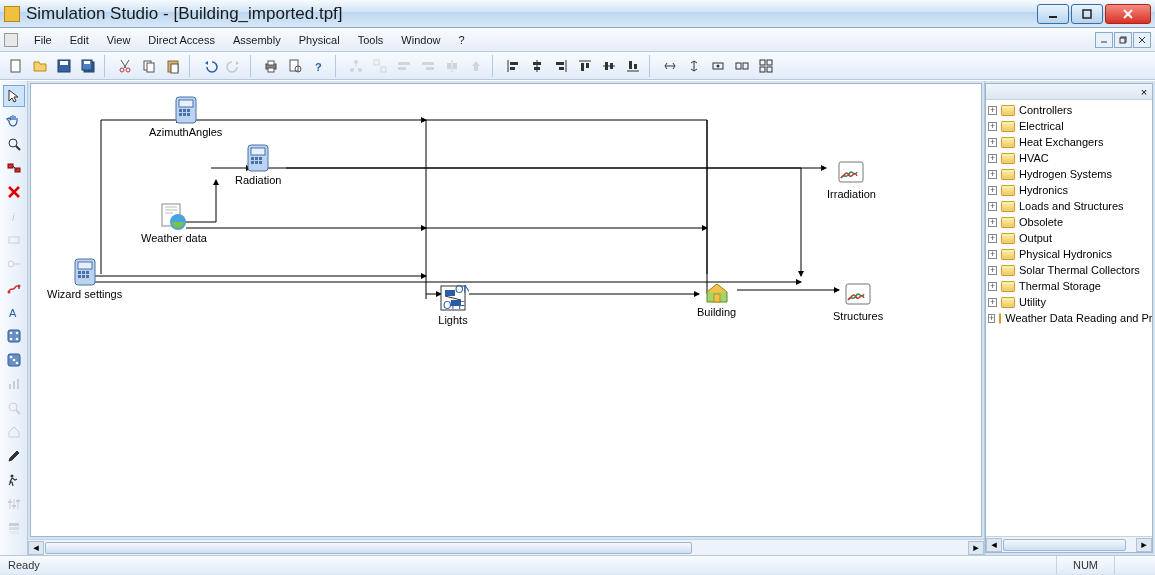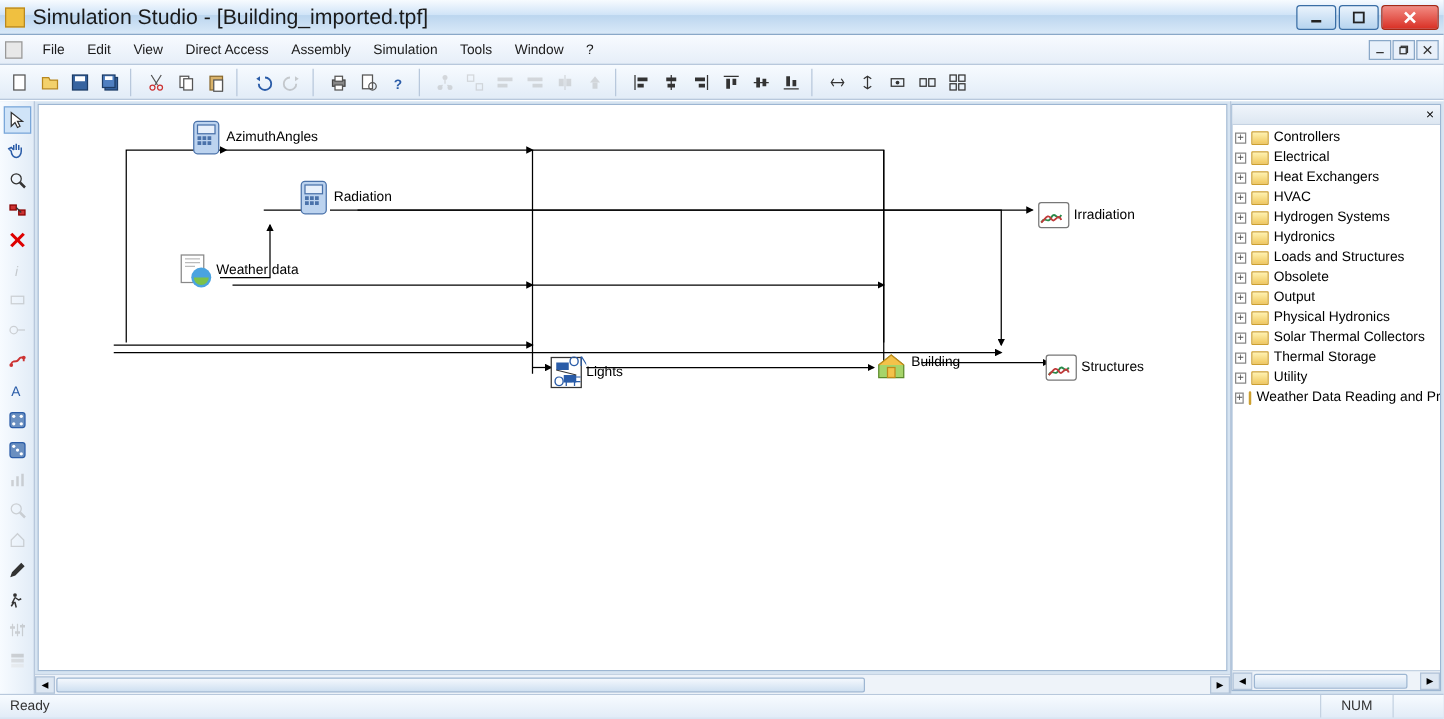--- a/index.html
+++ b/index.html
@@ -34,21 +34,21 @@
 
 .vtoolbar{width:28px;background:linear-gradient(90deg,#f7fbff,#e2ecf7);border-right:1px solid #b8c8dc;display:flex;flex-direction:column;align-items:center;padding-top:4px;gap:2px;}
 .vbtn{width:22px;height:22px;display:flex;align-items:center;justify-content:center;border:1px solid transparent;}
 .vbtn.sel{border:1px solid #7aa7d9;background:#d0e4f8;}
 .vbtn svg{width:16px;height:16px;}
 .vbtn.dis{opacity:.4;}
 
 
 .canvas-wrap{flex:1;display:flex;flex-direction:column;border-right:1px solid #b8c8dc;}
 .canvas{flex:1;background:#fff;position:relative;border:1px solid #9db6d2;margin:2px;overflow:hidden;}
-.node{position:absolute;display:flex;flex-direction:row;align-items:center;}
+.node{position:absolute;display:flex;flex-direction:column;align-items:center;}
 .node .icon{width:32px;height:32px;}
 .node .lbl{color:#000;margin-top:0;}
 svg.conn{position:absolute;top:0;left:0;width:100%;height:100%;pointer-events:none;}
 
 
 .hscroll{height:16px;background:#eef3f9;border-top:1px solid #c4d2e2;display:flex;align-items:center;}
 .hscroll .arrow{width:16px;height:14px;background:#dde7f2;border:1px solid #b0c2d8;display:flex;align-items:center;justify-content:center;}
 .hscroll .track{flex:1;height:14px;background:#eef3f9;position:relative;}
 .hscroll .thumb{position:absolute;left:0;top:0;height:12px;margin:1px;width:70%;background:linear-gradient(#f4f8fd,#cfe0f1);border:1px solid #9db6d2;border-radius:2px;}
 
@@ -94,21 +94,21 @@
   </div>
 </div>
 
 <div class="menubar">
   <div class="mdiicon"></div>
   <div class="mitem">File</div>
   <div class="mitem">Edit</div>
   <div class="mitem">View</div>
   <div class="mitem">Direct Access</div>
   <div class="mitem">Assembly</div>
-  <div class="mitem">Simulation</div>
+  <div class="mitem">Physical</div>
   <div class="mitem">Tools</div>
   <div class="mitem">Window</div>
   <div class="mitem">?</div>
   <div class="mdi-controls">
     <div class="mdibtn">
         <svg width="8" height="8">
           <line x1="1" y1="6" x2="7" y2="6" stroke="#333"></line>
         </svg>
       </div>
     <div class="mdibtn">
@@ -518,20 +518,35 @@
       <div class="node" style="left:110px;top:116px">
         <svg class="icon" viewBox="0 0 32 32">
             <rect x="4" y="4" width="18" height="22" fill="#fff" stroke="#888"></rect>
             <path d="M7 7h12M7 10h12M7 13h8" stroke="#bbb"></path>
             <circle cx="20" cy="22" r="8" fill="#4aa3e0"></circle>
             <path d="M14 22a6 6 0 0 0 12 0z" fill="#7cc24a"></path>
           </svg>
         <div class="lbl">Weather data</div>
       </div>
 
+      <div class="node" style="left:16px;top:172px">
+        <svg class="icon" viewBox="0 0 32 32">
+            <rect x="6" y="3" width="20" height="26" rx="3" fill="#bcd3ef" stroke="#4a72aa"></rect>
+            <rect x="9" y="6" width="14" height="7" fill="#e8f0fb" stroke="#4a72aa"></rect>
+            <g fill="#4a72aa">
+              <rect x="9" y="15" width="3" height="3"></rect>
+              <rect x="13" y="15" width="3" height="3"></rect>
+              <rect x="17" y="15" width="3" height="3"></rect>
+              <rect x="9" y="19" width="3" height="3"></rect>
+              <rect x="13" y="19" width="3" height="3"></rect>
+              <rect x="17" y="19" width="3" height="3"></rect>
+            </g>
+          </svg>
+        <div class="lbl">Wizard settings</div>
+      </div>
 
       <div class="node" style="left:406px;top:198px">
         <svg class="icon" viewBox="0 0 32 32">
             <rect x="4" y="4" width="24" height="24" fill="#fff" stroke="#333"></rect>
             <text x="18" y="11" font-size="6" fill="#2a5ca8">ON</text>
             <rect x="8" y="8" width="10" height="6" fill="#2a5ca8"></rect>
             <rect x="14" y="18" width="10" height="6" fill="#2a5ca8"></rect>
             <text x="6" y="27" font-size="6" fill="#2a5ca8">OFF</text>
             <line x1="8" y1="14" x2="24" y2="18" stroke="#333"></line>
           </svg>

